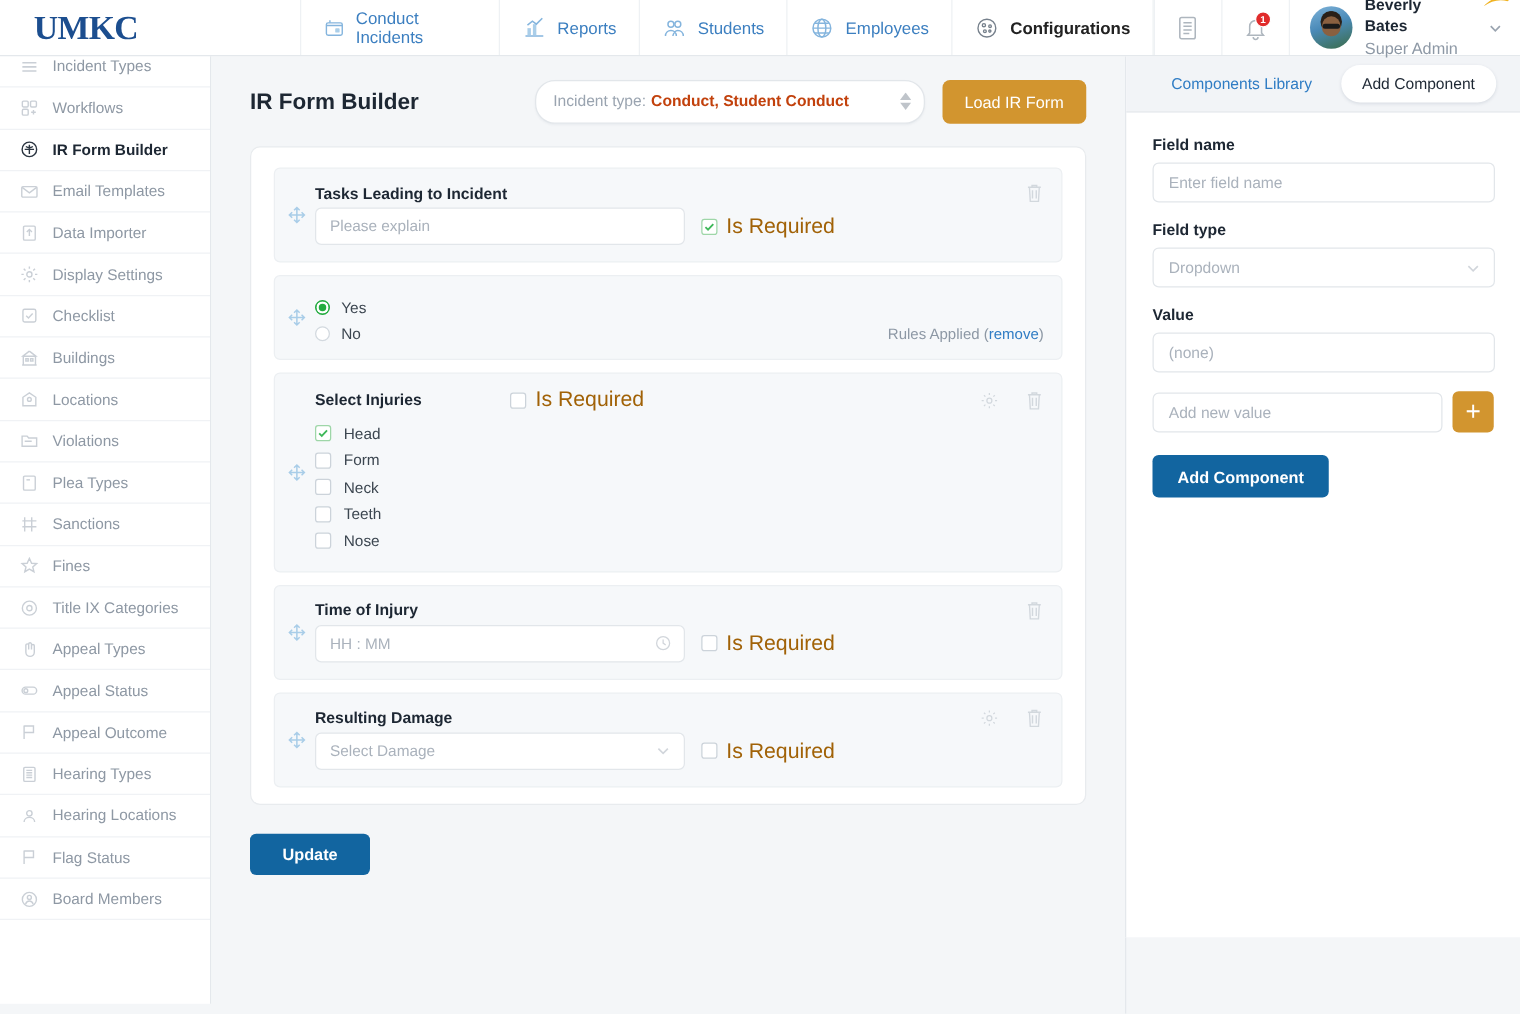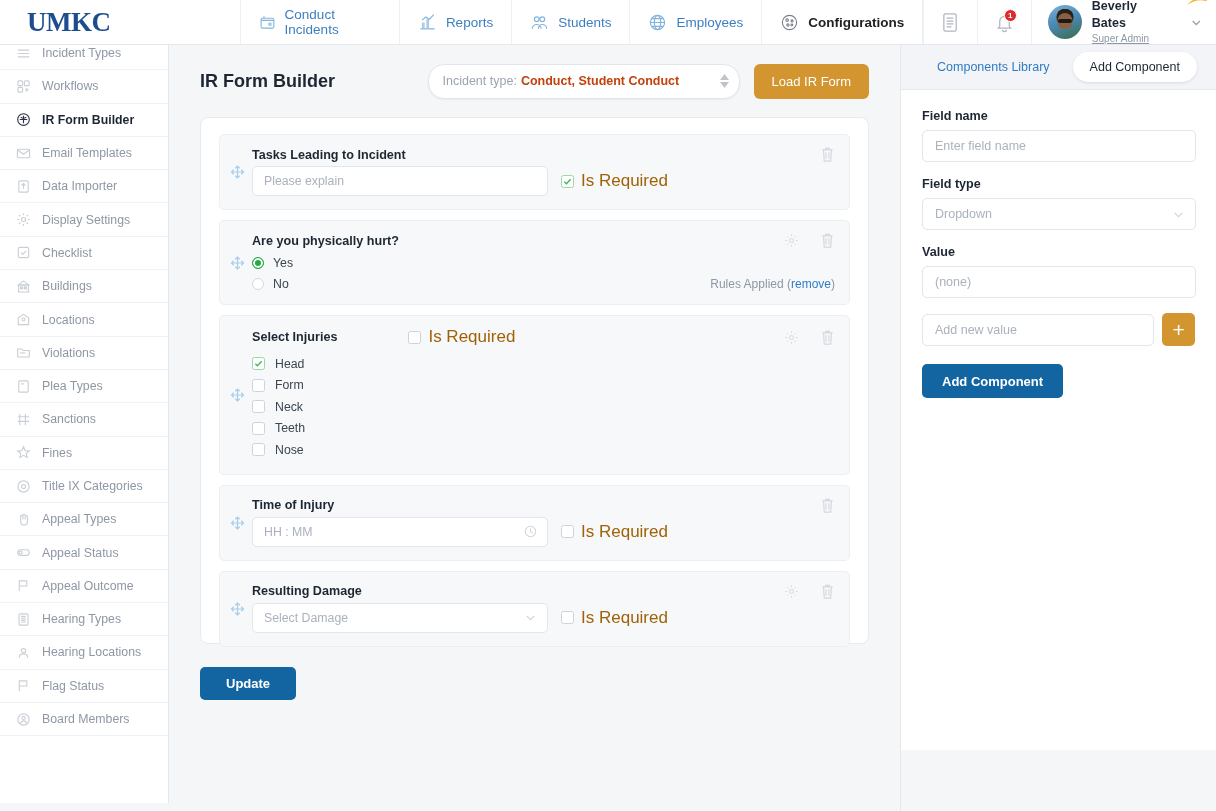--- a/index.html
+++ b/index.html
@@ -65,21 +65,21 @@
     transform: translate(-50%,-50%);
     width: 15px; height: 16px; border-radius: 50% 50% 45% 45%;
     background: #8a6040;
     box-shadow: 0 -5px 0 -1px #2a2018, -1px -4px 0 0 #2a2018, 1px -4px 0 0 #2a2018;
   }
   .avatar-shades {
     position: absolute; left: 50%; top: 47%; transform: translate(-50%,-50%);
     width: 14px; height: 4px; background: #1a1a1a; border-radius: 2px; z-index: 3;
   }
   .user-name { font-size: 12.5px; font-weight: bold; color: #1d2733; line-height: 1.35; }
-  .user-role { font-size: 10px; color: #8d98a5; line-height: 1.35; text-decoration: underline; }
+  .user-role { font-size: 13px; color: #8d98a5; line-height: 1.35; }
   .chev { width: 13px; height: 13px; margin-left: 8px; }
 
   
   .sidebar {
     position: absolute; top: 37px; left: 0; width: 169px; height: 766px;
     background: #ffffff; border-right: 1px solid #e4e8ec; overflow: hidden;
   }
   .side-item {
     height: 33.3px; display: flex; align-items: center; gap: 11px;
     padding-left: 16px; border-bottom: 1px solid #f0f2f5;
@@ -498,32 +498,20 @@
             </span>
             <span class="req-label">Is Required</span>
           </div>
         </div>
       </div>
 
       <div class="comp-card">
         <svg class="drag-handle" viewBox="0 0 16 16" fill="none" stroke="#a9cde8" stroke-width="1.3">
           <path d="M8 1.5v13M1.5 8h13M5.6 4 8 1.6 10.4 4M5.6 12 8 14.4 10.4 12M4 5.6 1.6 8 4 10.4M12 5.6 14.4 8 12 10.4"></path>
         </svg>
-        <div class="card-row">
-          <div class="card-title">Are you physically hurt?</div>
-          <div class="card-actions">
-            <svg class="act-icon" viewBox="0 0 18 18" fill="none" stroke="#b6bec7" stroke-width="1.2">
-              <circle cx="9" cy="9" r="2.4"></circle>
-                <path d="M9 1.6v2M9 14.4v2M1.6 9h2M14.4 9h2M3.8 3.8l1.4 1.4M12.8 12.8l1.4 1.4M14.2 3.8l-1.4 1.4M5.2 12.8l-1.4 1.4"></path>
-            </svg>
-            <svg class="act-icon" viewBox="0 0 16 18" fill="none" stroke="#b6bec7" stroke-width="1.2">
-              <path d="M2.5 4h11M6 4V2.5h4V4M3.8 4l.7 12h7l.7-12M6.4 6.5v7M9.6 6.5v7"></path>
-            </svg>
-          </div>
-        </div>
         <div class="opt-row">
           <span class="radio on"></span>
           <span class="opt-label">Yes</span>
         </div>
         <div class="opt-row">
           <span class="radio"></span>
           <span class="opt-label">No</span>
           <span class="rules-note"><span>Rules Applied (</span><a>remove</a><span>)</span></span>
         </div>
       </div>

